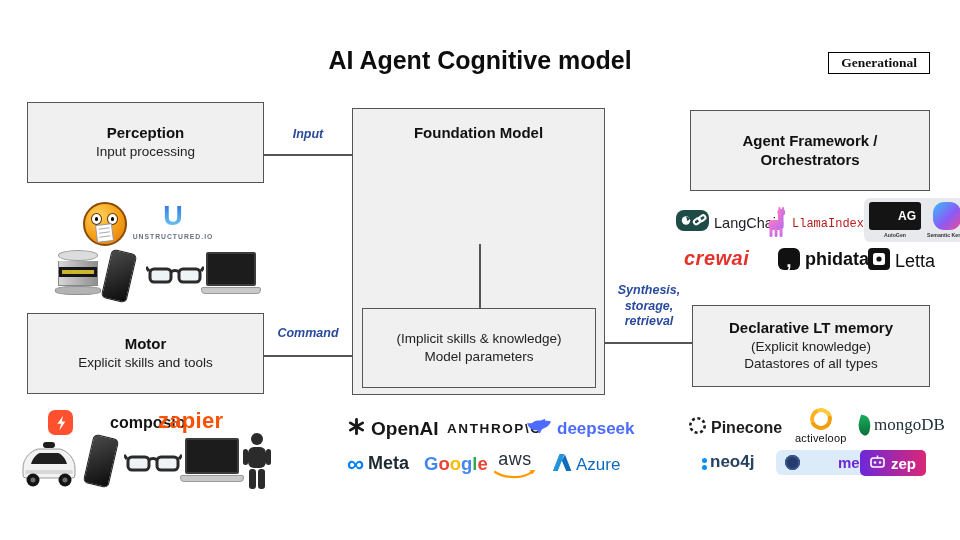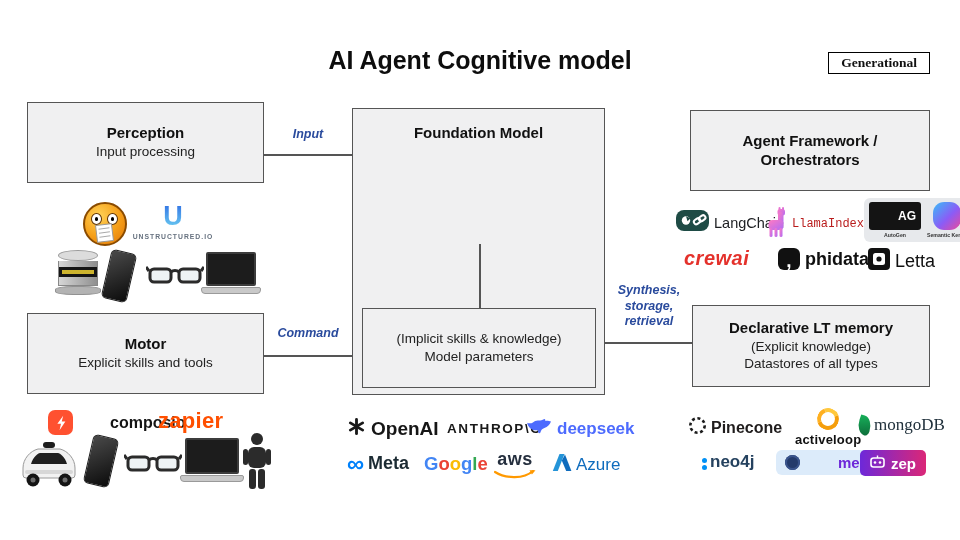--- a/index.html
+++ b/index.html
@@ -57,21 +57,21 @@
   .composio-icon{width:25px;height:25px;border-radius:7px;background:#ff5130;display:flex;align-items:center;justify-content:center;}
   .zapier-text{font-size:22px;font-weight:700;color:#ff4f00;letter-spacing:0.3px;}
 
   
   .openai-text{font-size:19px;font-weight:600;color:#161616;}
   .anthropic-text{font-size:13.5px;font-weight:700;letter-spacing:1.6px;color:#191919;}
   .deepseek-text{font-size:17px;font-weight:700;color:#4d6bfe;}
   .meta-inf{font-size:24px;font-weight:700;color:#0081fb;line-height:0.8;}
   .meta-text{font-size:18px;font-weight:700;color:#1c2b33;}
   .google-text{font-size:18.5px;font-weight:700;}
-  .aws-text{font-size:18px;font-weight:700;color:#252f3e;letter-spacing:0.5px;text-align:center;}
+  .aws-text{font-size:18px;font-weight:400;color:#252f3e;letter-spacing:0.5px;text-align:center;}
   .azure-text{font-size:17px;color:#0f6cbd;}
 
   
   .lc-text{font-size:14.5px;font-weight:500;color:#1c1e21;}
   .lli-text{font-size:12px;color:#b91c1c;font-family:Liberation Mono, monospace;}
   .agsk{background:#e7e9ec;border-radius:6px;display:flex;gap:6px;padding:4px 5px;align-items:flex-start;}
   .agsk .col{display:flex;flex-direction:column;align-items:center;gap:2px;}
   .ag-square{width:28px;height:28px;background:#141414;color:#fff;font-weight:700;font-size:12px;
              display:flex;align-items:center;justify-content:center;border-radius:3px;padding-left:24px;}
   .sk-blob{width:28px;height:28px;border-radius:40%;background:linear-gradient(135deg,#38bdf8,#8b5cf6 55%,#ec4899);}
@@ -79,21 +79,21 @@
   .crewai-text{font-size:20px;font-weight:800;font-style:italic;color:#e4312b;letter-spacing:0.5px;}
   .phidata-icon{width:22px;height:22px;border-radius:6px;background:#111;color:#fff;display:flex;
                 align-items:flex-end;justify-content:center;font-size:19px;font-weight:700;line-height:0.95;}
   .phidata-text{font-size:18px;font-weight:700;color:#101010;}
   .letta-text{font-size:18px;font-weight:500;color:#101010;}
 
   
   .pinecone-text{font-size:16px;font-weight:600;color:#201d1d;}
   .al-ring{width:14px;height:14px;border-radius:50%;border:4.5px solid #f59e0b;
            border-top-color:#ffc83d;border-left-color:#ffb020;transform:rotate(25deg);}
-  .al-text{font-size:13px;font-weight:700;color:#111;letter-spacing:0.2px;}
+  .al-text{font-size:11px;font-weight:400;color:#111;letter-spacing:0.2px;}
   .leaf{width:13px;height:19px;background:linear-gradient(160deg,#17b05a,#0d6b39);
         border-radius:0 100% 40% 100%;transform:rotate(18deg);}
   .mongo-text{font-family:"Liberation Serif",serif;font-size:17px;color:#21313c;}
   .neo-dots i{display:block;width:5px;height:5px;border-radius:50%;background:#0190f5;}
   .neo-dots{display:flex;flex-direction:column;gap:2px;transform:translateY(2px);}
   .neo-text{font-size:17px;font-weight:600;color:#25425f;}
   .mem0-pill{background:#dcebfa;border-radius:6px;padding:4px 9px;display:flex;align-items:center;gap:6px;}
   .mem0-dot{width:15px;height:15px;border-radius:50%;background:#243b6b;box-shadow:inset 0 0 0 2px #3a548c;}
   .mem0-text{font-size:15px;font-weight:700;color:#6d28d9;margin-left:32px;}
   .zep-pill{background:linear-gradient(90deg,#6d28d9,#db2777);border-radius:5px;padding:4px 10px;

